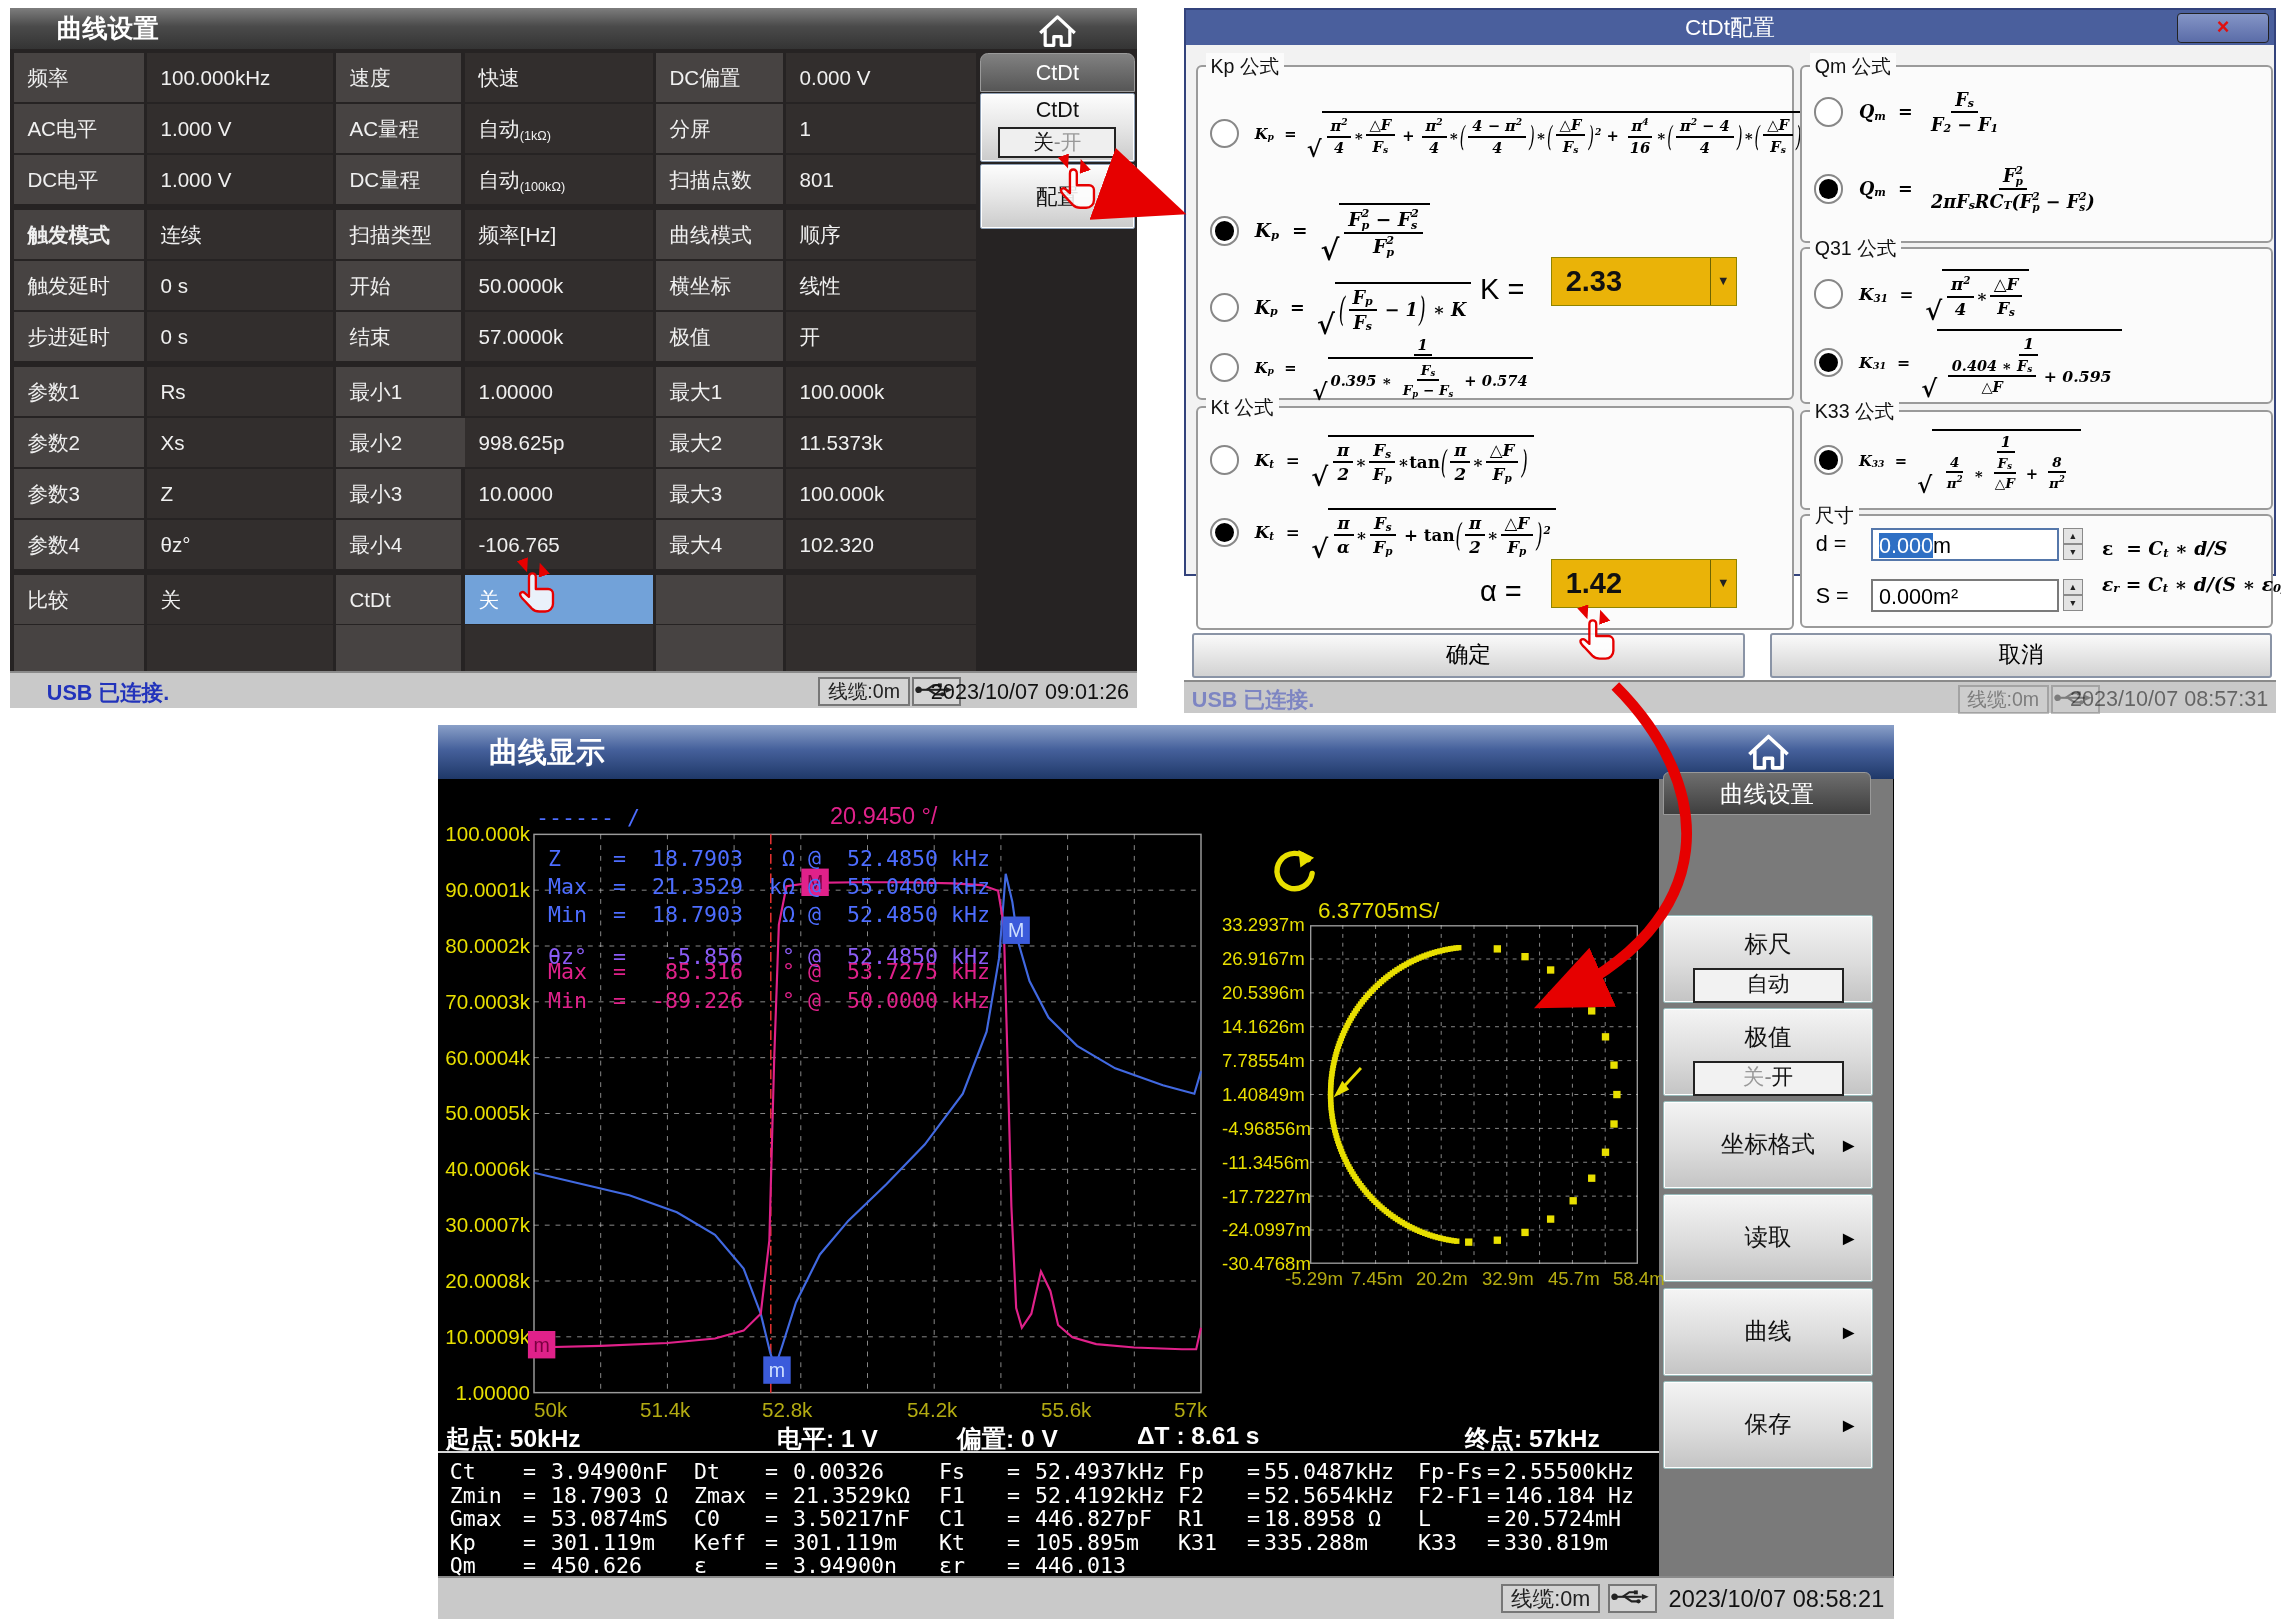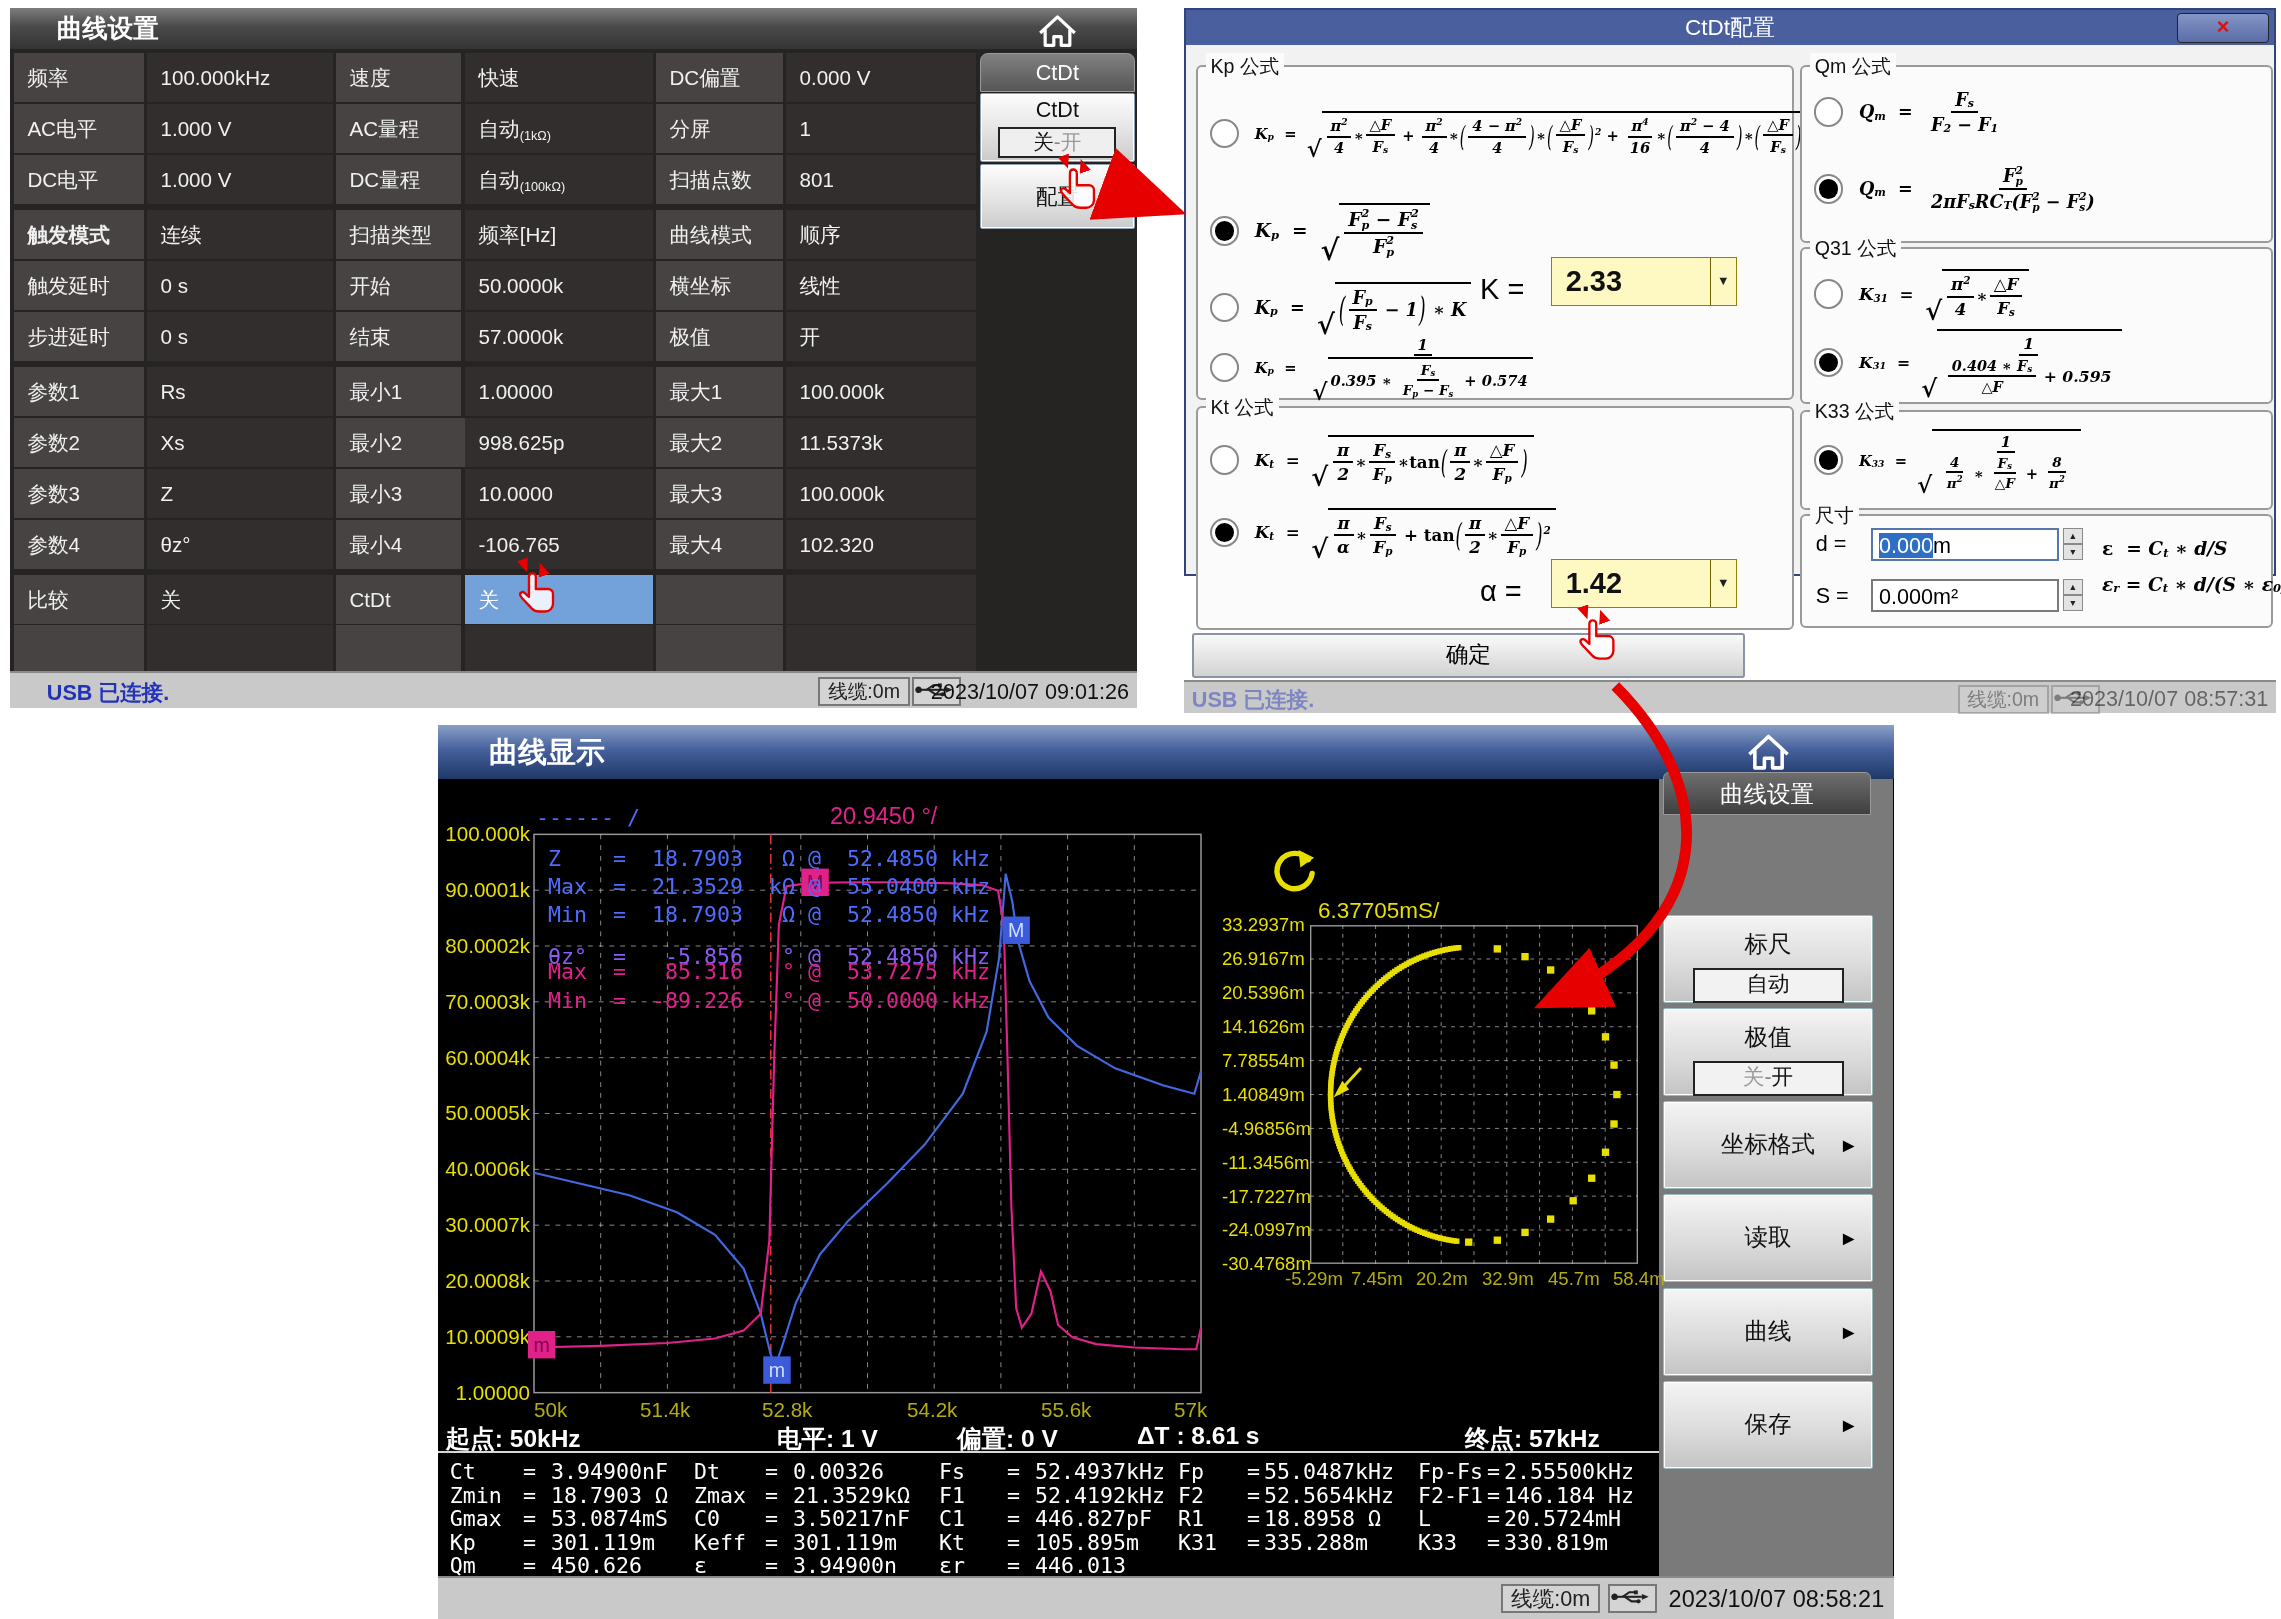--- a/index.html
+++ b/index.html
@@ -41,21 +41,21 @@
   #dlg-title{left:0;top:0;width:100%;height:35px;background:#4a5f9d;color:#fff;
      font-size:22.5px;line-height:35px;text-align:center;}
   #dlg-close{right:4.9px;top:2.9px;width:90px;height:28px;background:linear-gradient(#8495c6,#5a6ca8);
      border:1px solid #222;border-radius:3.9px;color:#e01010;font-size:21.6px;font-weight:bold;text-align:center;line-height:26.5px;}
   .grp{position:absolute;border:2px solid #9a9a9a;border-radius:5.9px;background:#fbfbfb;}
   .grp-lab{position:absolute;top:-13.7px;left:7.8px;background:#fbfbfb;padding:0 4.9px;font-size:19.6px;color:#111;}
   .fopt{position:absolute;left:11.8px;display:flex;align-items:center;gap:15.7px;width:calc(100% - 19.6px);}
   .radio{width:25.5px;height:25.5px;border-radius:50%;border:2px solid #888;background:#fff;flex:0 0 auto;}
   .radio.sel{background:#fff;display:flex;align-items:center;justify-content:center;}
   .radio.sel::after{content:"";width:19.6px;height:19.6px;border-radius:50%;background:#000;}
-  .combo{position:absolute;background:#fef9c3;border:1px solid #8f8400;color:#111;
+  .combo{position:absolute;background:#eab308;border:1px solid #8f8400;color:#111;
      font-size:29px;font-weight:bold;display:flex;align-items:center;padding-left:13.7px;box-sizing:border-box;}
   .combo .dd{position:absolute;right:0;top:0;bottom:0;width:25.5px;border-left:1px solid #6d6400;
      display:flex;align-items:center;justify-content:center;font-size:12.7px;color:#222;}
   .combo-lab{position:absolute;font-size:29px;color:#000;font-family:"Liberation Sans",sans-serif;}
   .din{position:absolute;height:33px;background:#fff;border:2px solid #5577aa;font-size:21.6px;
      line-height:31px;padding-left:5.9px;box-sizing:border-box;color:#000;}
   .din.plain{border:2px solid #7a7a7a;}
   .din .selx{background:#2e6fc4;color:#fff;}
   .spin{position:absolute;width:19.6px;height:16.7px;background:#e3e3e3;border:1px solid #8a8a8a;
      font-size:8.8px;text-align:center;line-height:14.7px;color:#222;box-sizing:border-box;}
@@ -296,20 +296,23 @@
         <div class="spin" style="left: 261px; top: 28px;">▼</div>
         <div class="spin" style="left: 261px; top: 63px;">▲</div>
         <div class="spin" style="left: 261px; top: 79px;">▼</div>
         <div class="math" style="position: absolute; left: 300px; top: 21.6px;"><span class="mup">ε</span><span class="mtx">  = </span><span class="mvar"><span class="mtx">C</span><span class="msub">t</span></span><span class="mtx"> ∗ </span><span class="mvar"><span class="mtx">d</span></span><span class="mtx">/</span><span class="mvar"><span class="mtx">S</span></span></div>
         <div class="math" style="position: absolute; left: 300px; top: 57px;"><span class="mvar"><span class="mtx">ε</span><span class="msub">r</span></span><span class="mtx"> = </span><span class="mvar"><span class="mtx">C</span><span class="msub">t</span></span><span class="mtx"> ∗ </span><span class="mvar"><span class="mtx">d</span></span><span class="mtx">/(</span><span class="mvar"><span class="mtx">S</span></span><span class="mtx"> ∗ </span><span class="mvar"><span class="mtx">ε</span><span class="msub">0</span></span><span class="mtx">)</span></div>
       </div>
     </div>
 
   <div class="okbtn" style="left:5.9px;top:623px;width:549px;">
     <span>确定</span>
+  </div>
+  <div class="okbtn" style="left:584px;top:623px;width:498px;">
+    <span>取消</span>
   </div>
 <span class="combo-lab" style="left: 294px; top: 263px;">K =</span>
     <div class="combo" style="left: 365px; top: 247px; width: 186px; height: 49px;">2.33<span class="dd">▼</span></div>
     <span class="combo-lab" style="left: 294px; top: 565px;">α =</span>
     <div class="combo" style="left: 365px; top: 549px; width: 186px; height: 49px;">1.42<span class="dd">▼</span></div>
   </div>
 <div class="abs" style="left:1184px;top:680px;width:1092px;height:33px;background:#c9c9c9;border-top:2px solid #8a8a8a;box-sizing:border-box;opacity:1;">
   <span class="usb-txt" style="opacity:.45;top:2.9px;left:7.8px;">USB 已连接.</span>
   <span class="sb-cable" style="right:227px;top:2.9px;opacity:.45;">线缆:0m</span>
   <span class="sb-usb" style="right:176px;top:2.9px;opacity:.45;">

